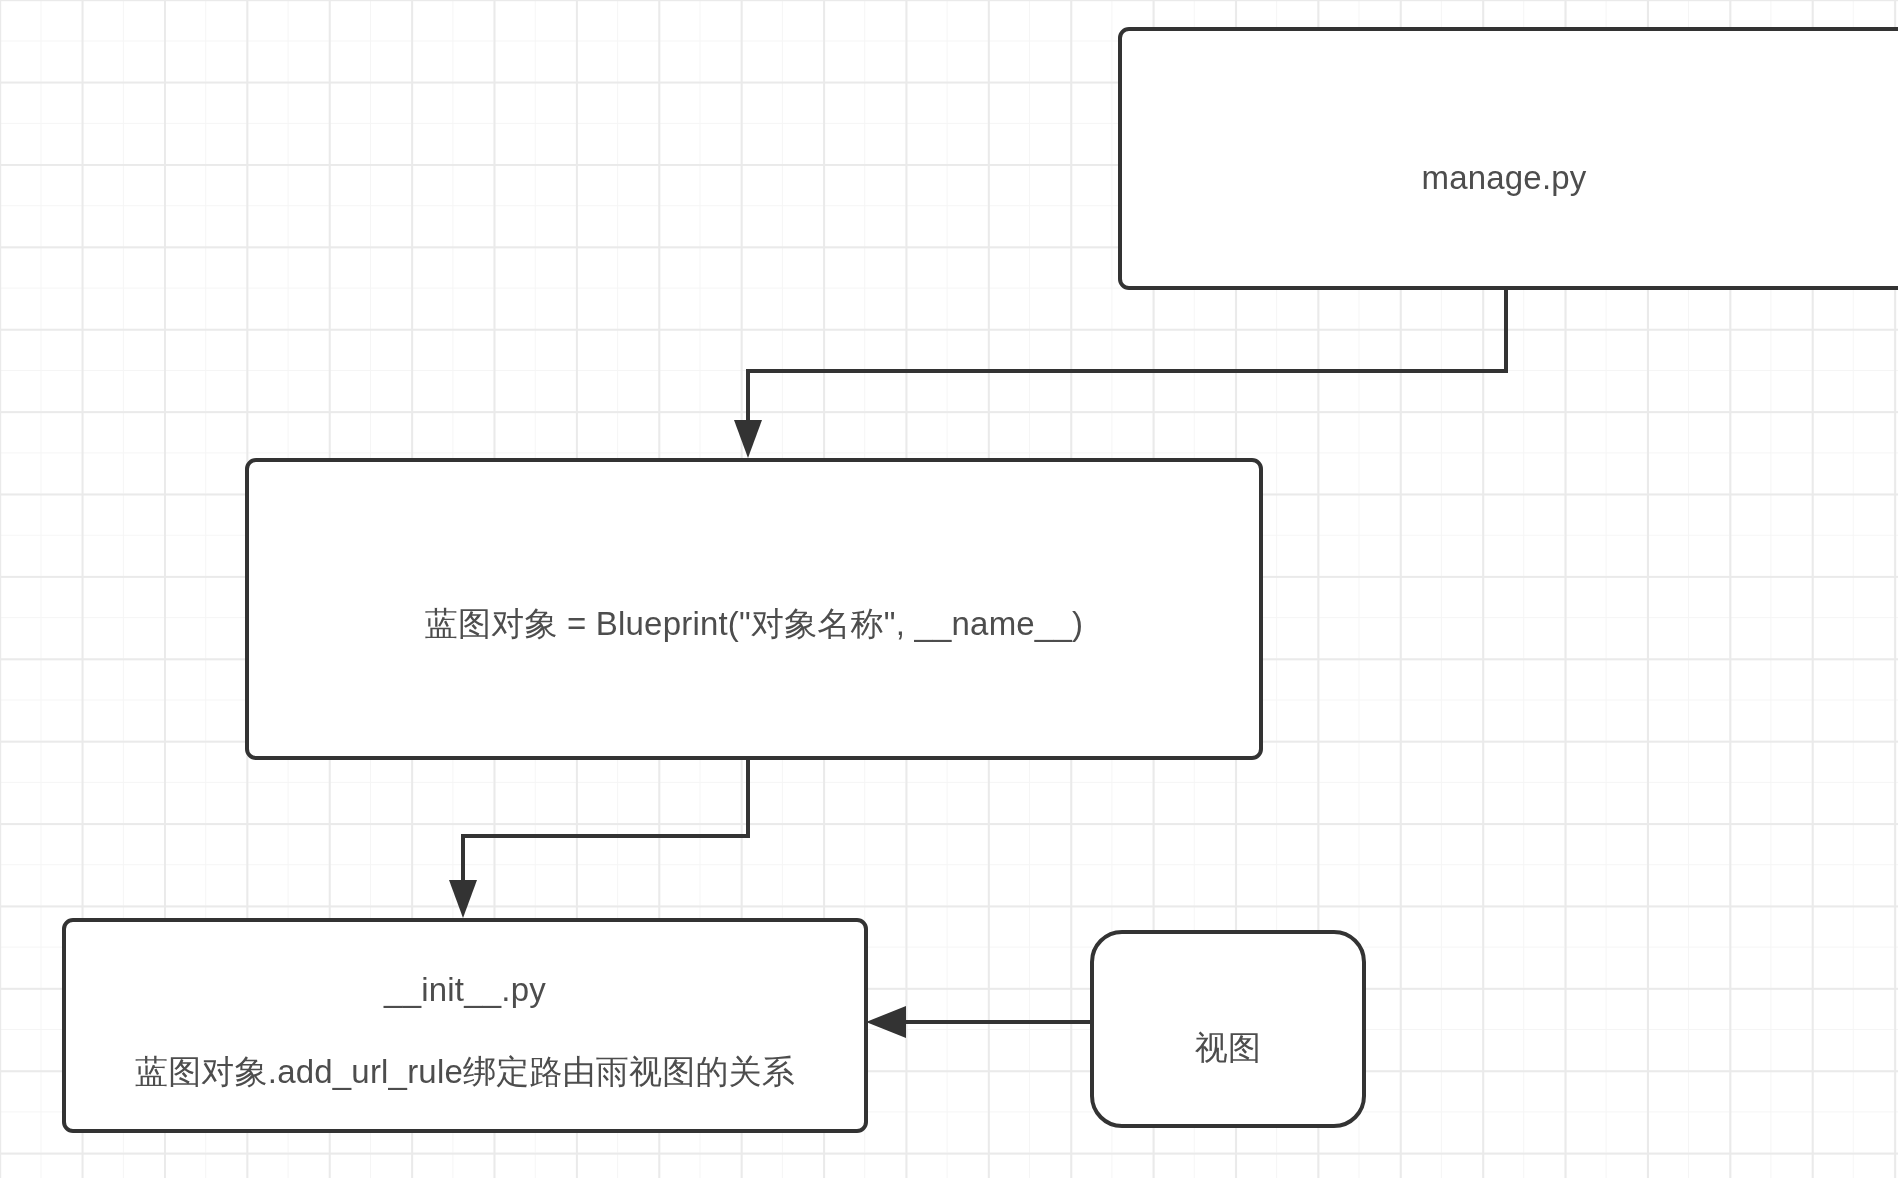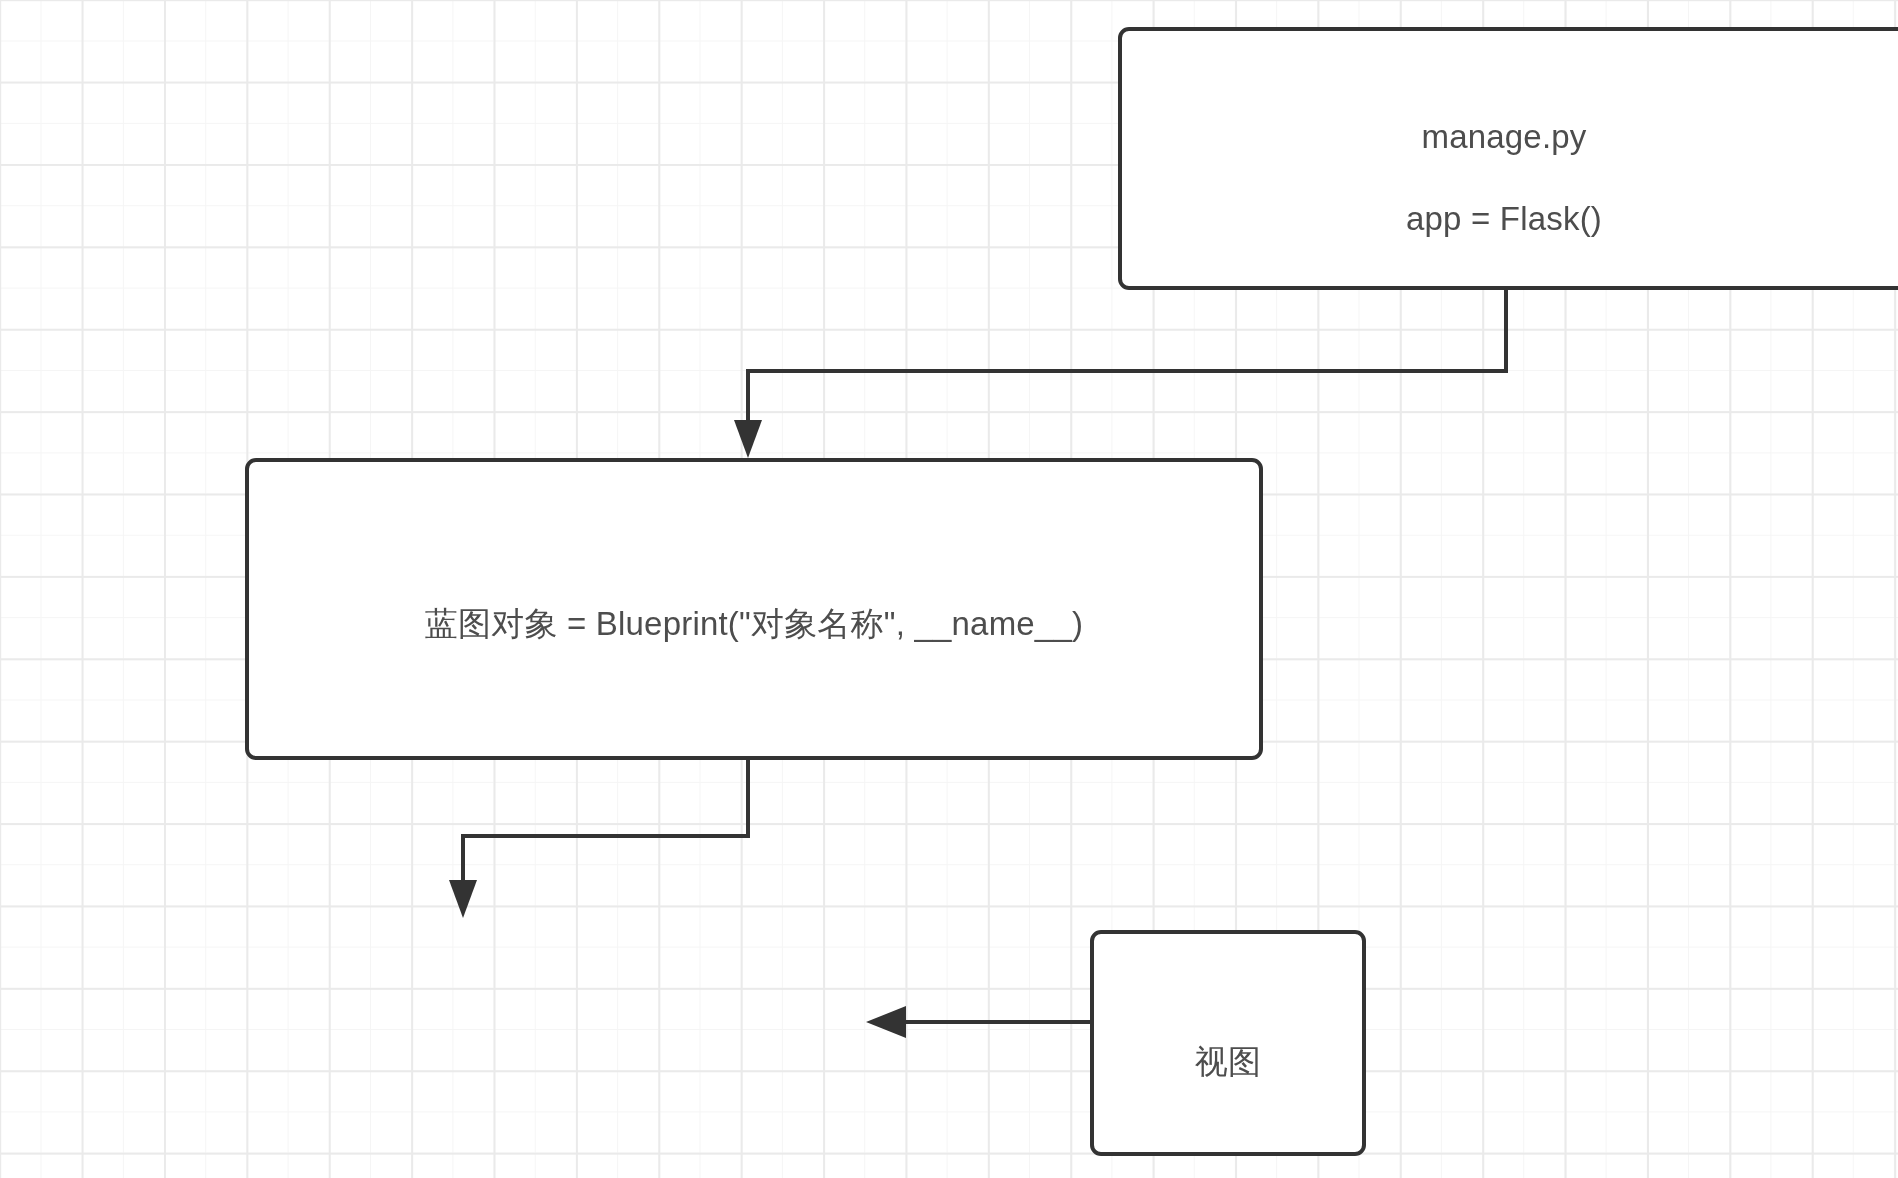--- a/index.html
+++ b/index.html
@@ -82,22 +82,23 @@
     width: 806px;
     height: 215px;
     font-size: 33px;
   }
   #node-initpy .stack { transform: translateY(-14px); }
 
   #node-view {
     left: 1090px;
     top: 930px;
     width: 276px;
-    height: 226px;
+    height: 198px;
     font-size: 33px;
+    border-radius: 32px;
   }
 </style>
 </head>
 <body>
 
 <div id="canvas">
 
   <svg id="edges" viewBox="0 0 1898 1178" width="1898" height="1178" xmlns="http://www.w3.org/2000/svg">
     <defs>
       <marker id="arrow-down" markerWidth="16" markerHeight="16" refX="5" refY="10.5" orient="auto" markerUnits="userSpaceOnUse">
@@ -117,30 +118,35 @@
 
     <g>
       <path d="M 1090 1022 L 906 1022" fill="none" stroke="#333333" stroke-width="4" stroke-linecap="butt"></path>
       <path d="M 906 1006 L 906 1038 L 866 1022 Z" fill="#333333"></path>
     </g>
   </svg>
 
   <div class="node" id="node-manage">
     <div class="stack">
       <span class="line">manage.py</span>
-      <span class="line">app = Flask()</span>
     </div>
   </div>
 
   <div class="node" id="node-blueprint">
     <div class="stack">
       <span class="line">蓝图对象 = Blueprint("对象名称", __name__)</span>
     </div>
   </div>
 
+  <div class="node" id="node-initpy">
+    <div class="stack">
+      <span class="line">__init__.py</span>
+      <span class="line">蓝图对象.add_url_rule绑定路由雨视图的关系</span>
+    </div>
+  </div>
 
   <div class="node" id="node-view">
     <div class="stack">
       <span class="line">视图</span>
     </div>
   </div>
 
 </div>
 
 </body></html>

